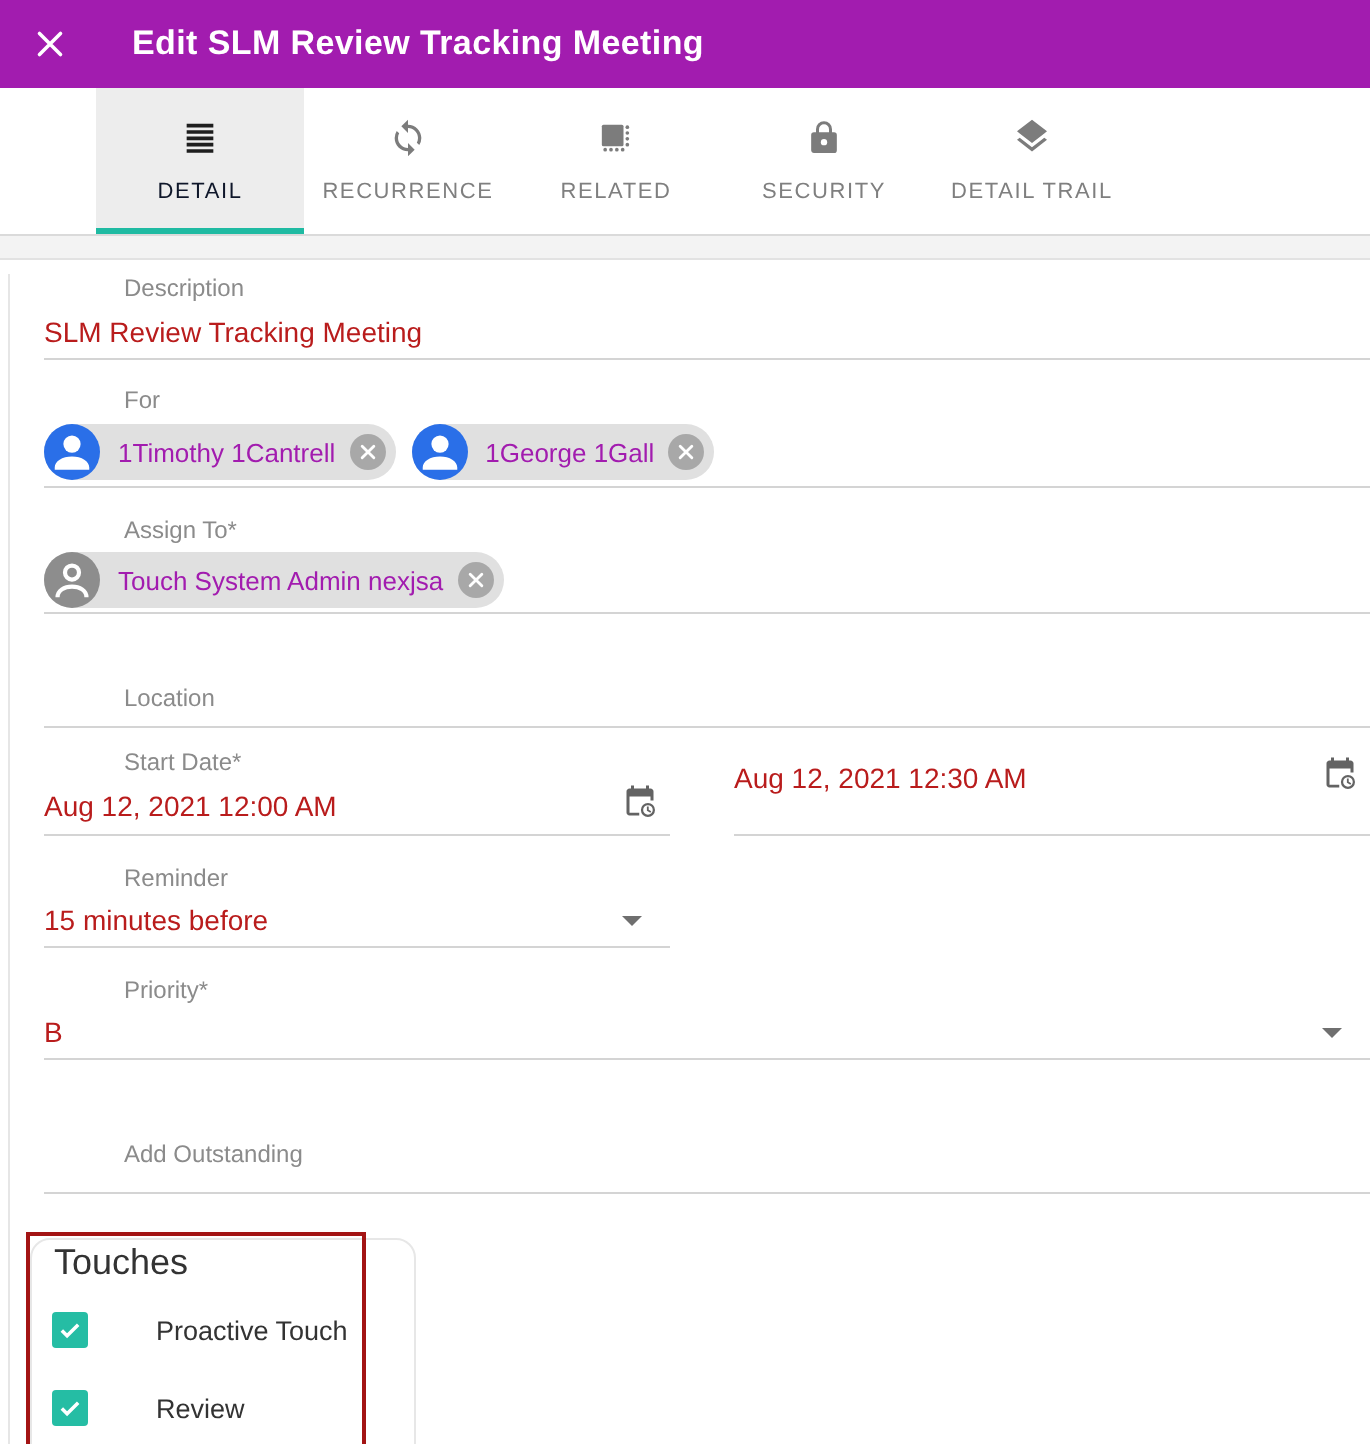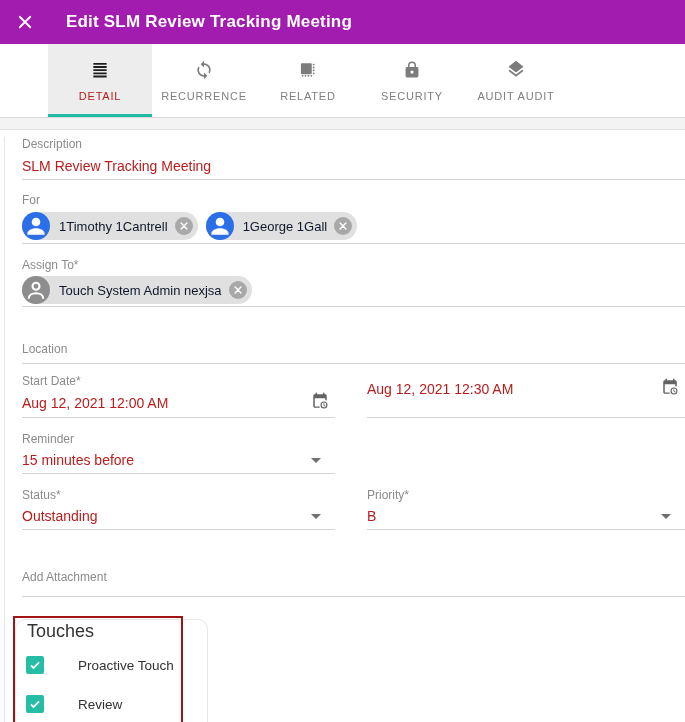--- a/index.html
+++ b/index.html
@@ -18,32 +18,32 @@
   .header-title { margin-left:30px; font-size:17px; font-weight:bold; letter-spacing:.2px; }
 
   
   .tabbar { height:73px; background:#fff; display:flex; padding-left:48px; }
   .tab {
     width:104px; display:flex; flex-direction:column; align-items:center; justify-content:center;
     gap:6px; cursor:pointer; position:relative; color:#7f7f7f;
   }
   .tab .tab-label { font-size:11px; letter-spacing:.8px; }
   .tab svg { fill:#7c7c7c; }
-  .tab.active { background:#ededed; color:#b91c1c; }
+  .tab.active { background:#ededed; color:#0f172a; }
   .tab.active svg { fill:#1e1e1e; }
   .tab.active::after {
     content:""; position:absolute; left:0; right:0; bottom:0; height:3px; background:#1fbaa2;
   }
   .band { height:13px; background:#f3f3f3; border-top:1px solid #dadada; border-bottom:1px solid #e2e2e2; }
 
   
   .content { position:relative; height:592px; padding-left:22px; }
   .content::before { content:""; position:absolute; left:4px; top:0; bottom:0; width:1px; background:#e6e6e6; }
 
-  .flabel { font-size:12px; color:#8b8b8b; line-height:14px; }
+  .flabel { font-size:12px; color:#8b8b8b; line-height:14px;margin-left:40px; }
   .fvalue { font-size:14px; color:#b91c1c; line-height:16px; }
   .underl { border-bottom:1px solid #d4d4d4; }
 
   .f-desc   { margin-top:7px;  padding-bottom:5px; }
   .f-desc .fvalue { margin-top:7px; }
   .f-for    { margin-top:13px; padding-bottom:3px; }
   .f-assign { margin-top:14px; padding-bottom:2px; }
   .f-loc    { margin-top:35px; padding-bottom:7px; }
   .row      { display:flex;justify-content:flex-end; }
   .col-l    { width:313px; margin-right:32px; }
@@ -61,21 +61,21 @@
 
   .chiprow { margin-top:5px; display:flex; gap:8px; }
   .chiprow.assign { margin-top:4px; }
   .chip {
     height:28px; background:#e0e0e0; border-radius:14px;
     display:inline-flex; align-items:center; cursor:pointer;
   }
   .chip-avatar { width:28px; height:28px; border-radius:50%; display:flex; align-items:center; justify-content:center; flex:0 0 28px; }
   .chip-avatar.blue { background:#2a6fe8; }
   .chip-avatar.gray { background:#8d8d8d; }
-  .chip-name { font-size:13px; color:#0f172a; margin:0 7px 0 9px; white-space:nowrap; }
+  .chip-name { font-size:13px; color:#a21caf; margin:0 7px 0 9px; white-space:nowrap; }
   .chip-remove {
     width:18px; height:18px; border-radius:50%; background:#a8a8a8; margin-right:5px;
     display:flex; align-items:center; justify-content:center; cursor:pointer; flex:0 0 18px;
   }
 
   .dd-arrow { width:0; height:0; border-left:5px solid transparent; border-right:5px solid transparent; border-top:5px solid #6f6f6f; }
 
   
   .touch-card {
     position:absolute; left:15px; top:482px; width:193px; height:160px;
@@ -145,21 +145,21 @@
         </svg>
     </span>
     <span class="tab-label">SECURITY</span>
   </div>
   <div class="tab">
     <span>
       <svg width="20" height="20" viewBox="0 0 24 24">
           <path d="M11.99 17.54 4.62 11.8 3 13.07l9 7 9-7-1.63-1.27-7.38 5.74zM12 15l7.36-5.73L21 8l-9-7-9 7 1.63 1.27L12 15z"></path>
         </svg>
     </span>
-    <span class="tab-label">AUDIT AUDIT</span>
+    <span class="tab-label">DETAIL TRAIL</span>
   </div>
 </div>
 <div class="band"></div>
 
 <div class="content">
 
   <div class="f-desc underl">
     <div class="flabel">Description</div>
     <div class="fvalue">SLM Review Tracking Meeting</div>
   </div>
@@ -252,38 +252,31 @@
 
   <div class="f-rem underl">
     <div class="flabel">Reminder</div>
     <div class="valrow arrow-pad">
       <span class="fvalue">15 minutes before</span>
       <span class="dd-arrow"></span>
     </div>
   </div>
 
   <div class="row r-sp">
-    <div class="col-l underl">
-      <div class="flabel">Status*</div>
-      <div class="valrow arrow-pad">
-        <span class="fvalue">Outstanding</span>
-        <span class="dd-arrow"></span>
-      </div>
-    </div>
     <div class="col-r underl">
       <div class="flabel">Priority*</div>
       <div class="valrow arrow-pad">
         <span class="fvalue">B</span>
         <span class="dd-arrow"></span>
       </div>
     </div>
   </div>
 
   <div class="f-att underl">
-    <div class="flabel">Add Attachment</div>
+    <div class="flabel">Add Outstanding</div>
   </div>
 
   <div class="touch-card"></div>
   <div class="red-box"></div>
   <div class="touches-label">Touches</div>
 
   <div class="cb cb1">
     <svg width="14" height="14" viewBox="0 0 24 24">
         <path fill="none" stroke="#fff" stroke-width="3" d="M5 12.5l4.5 4.5L19 7.5"></path>
       </svg>

